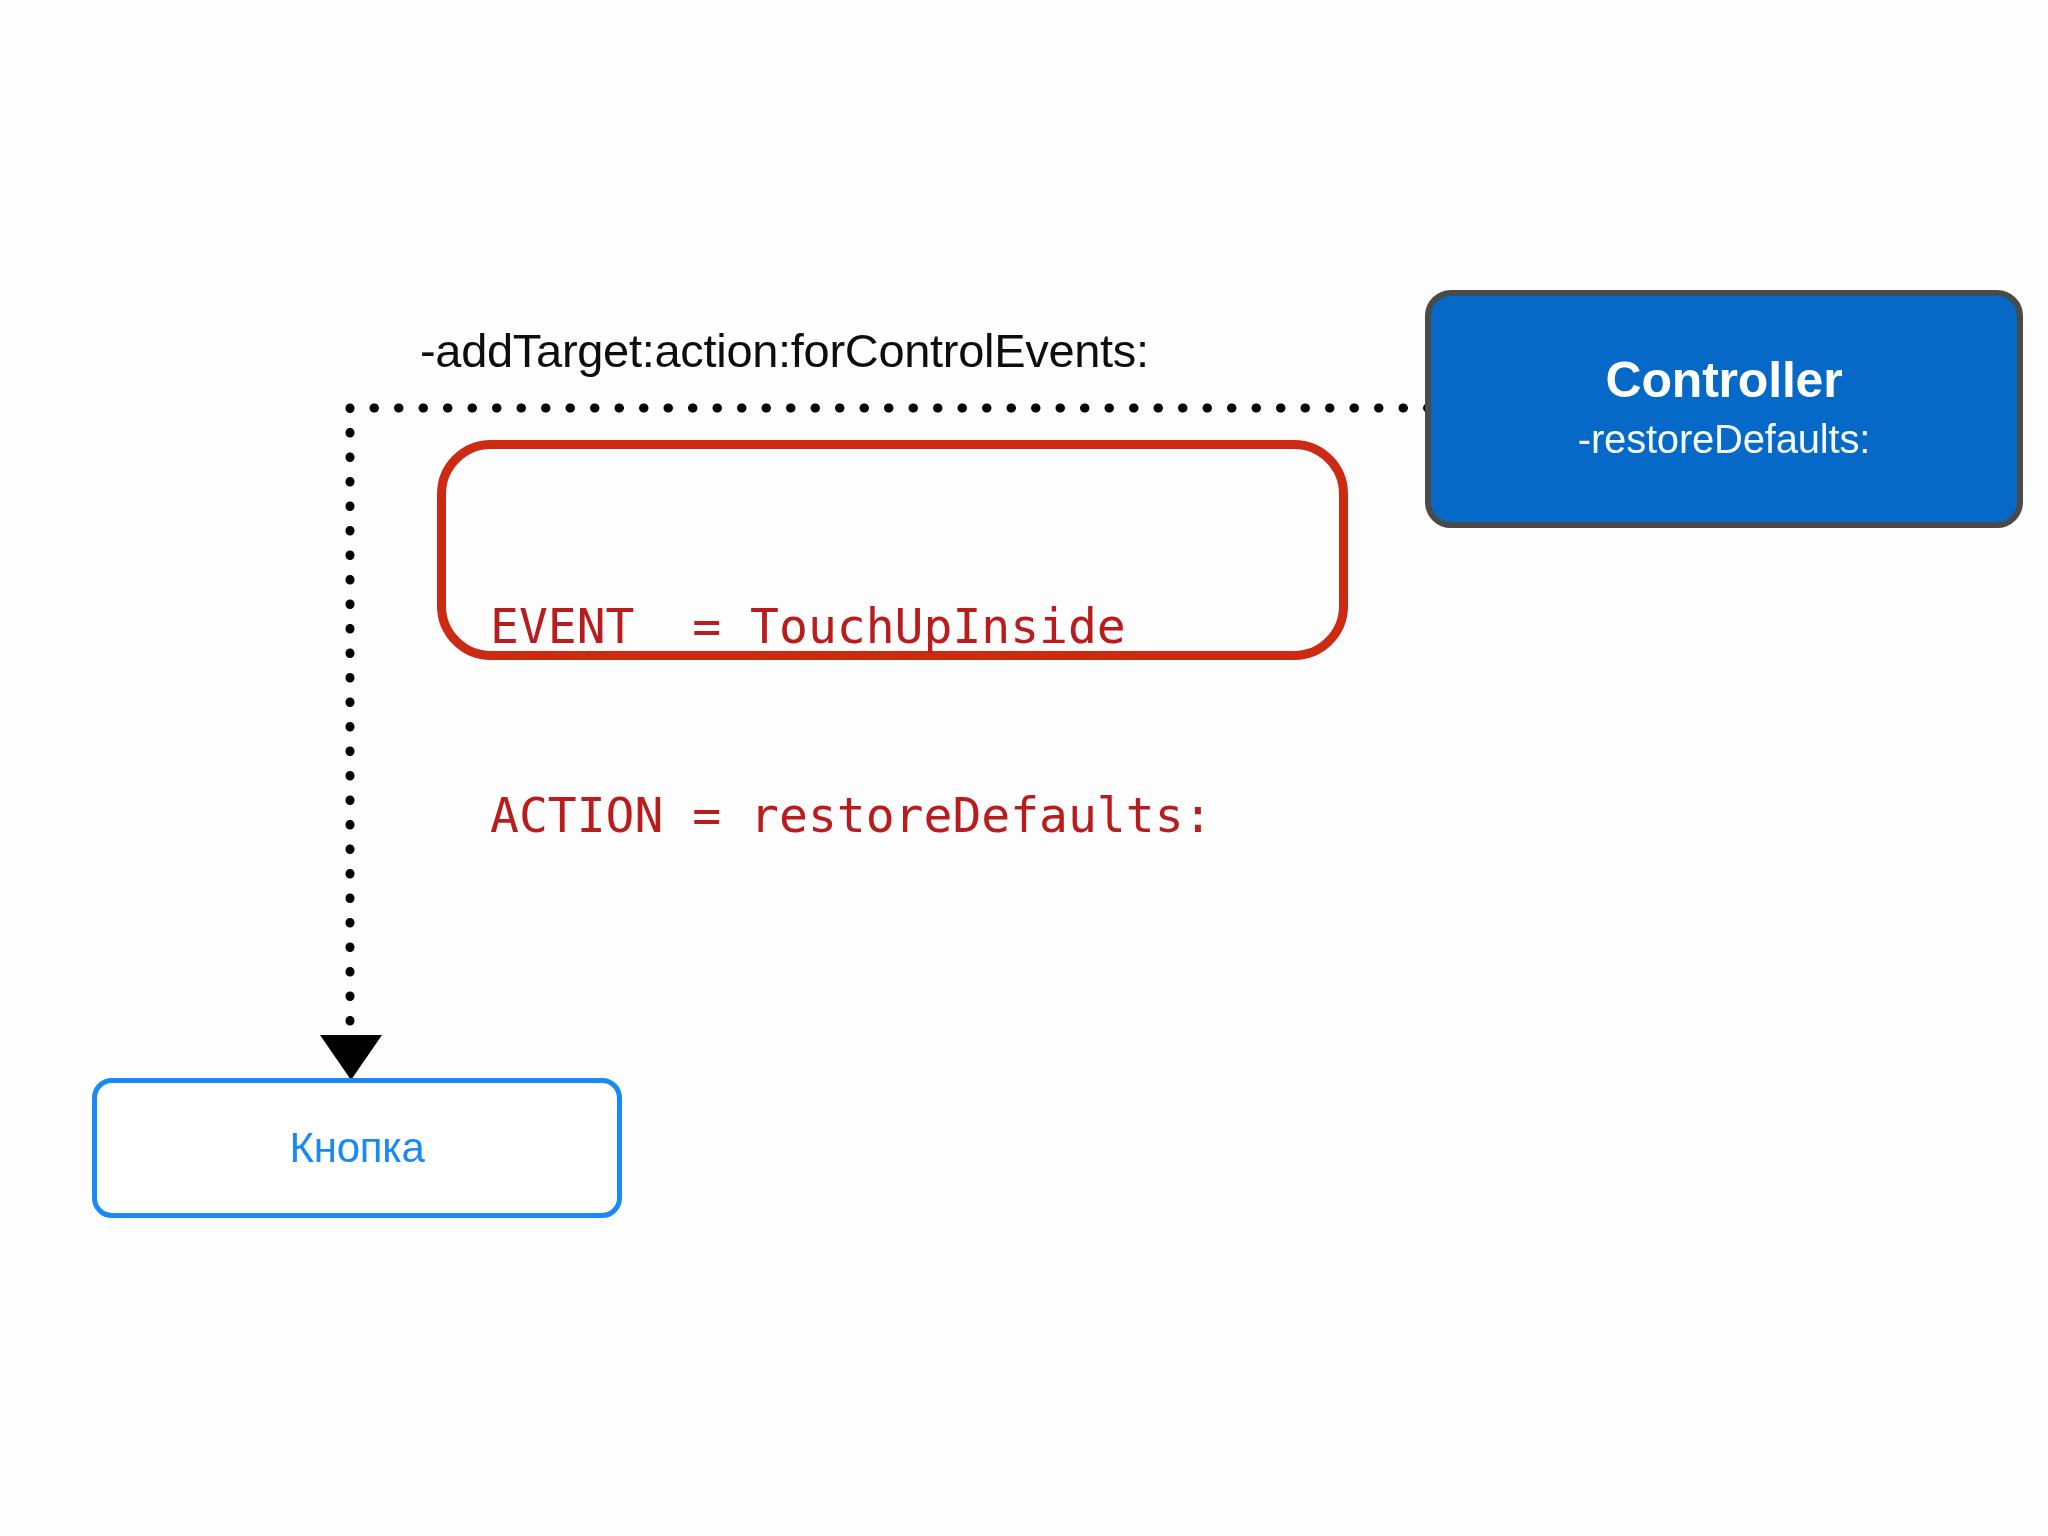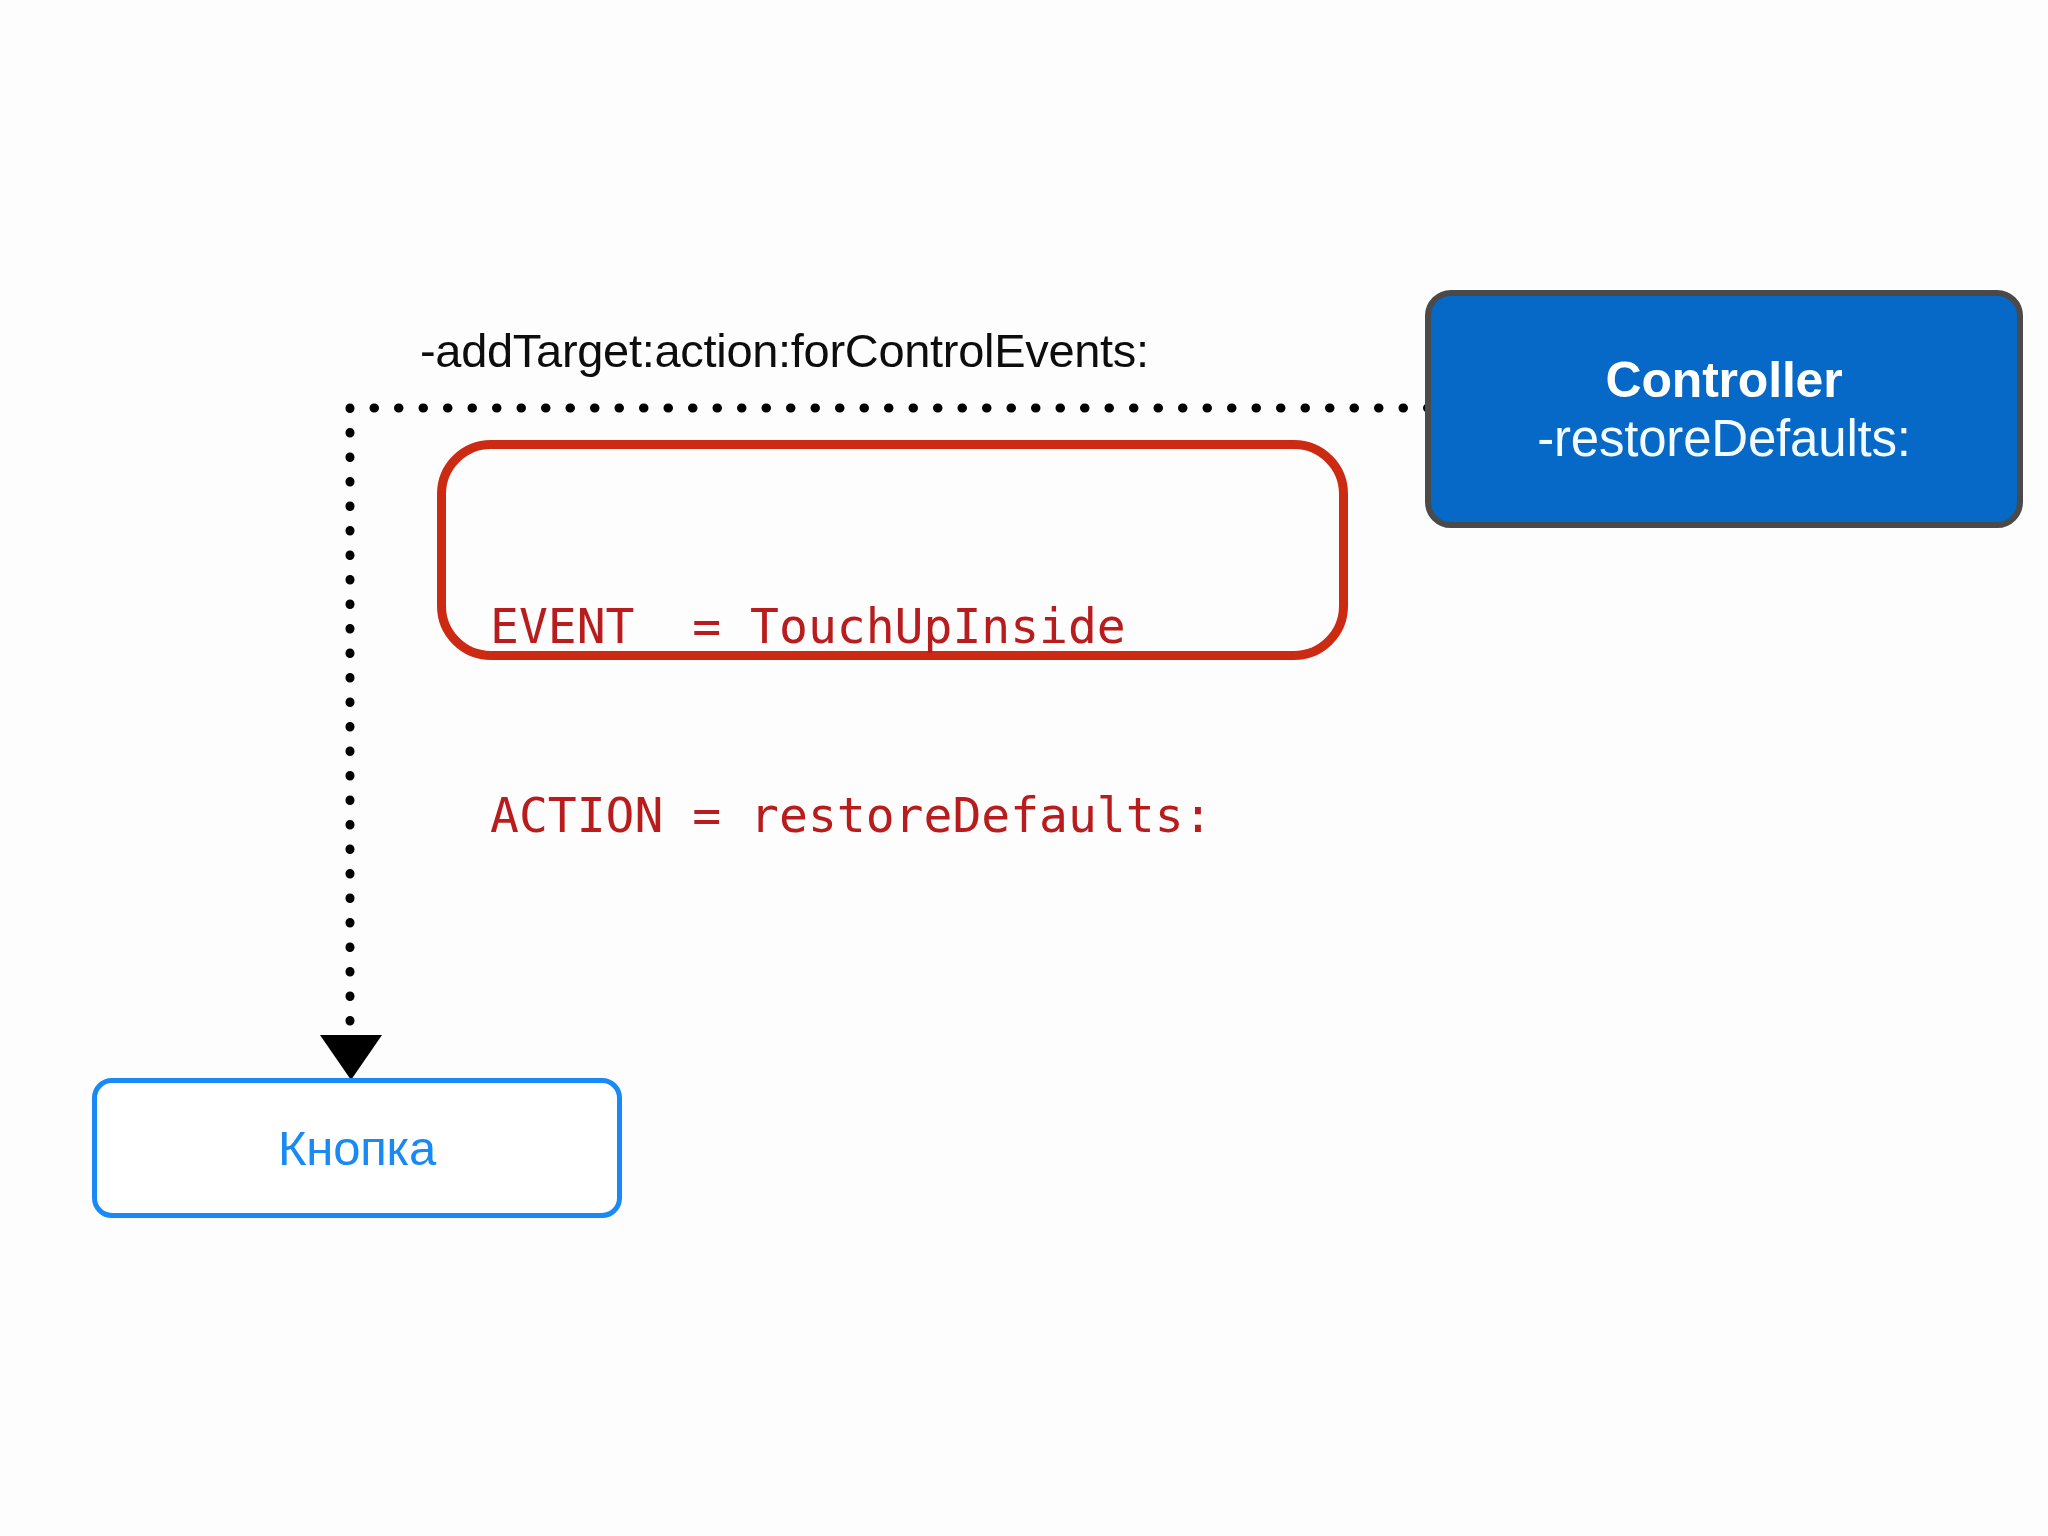--- a/index.html
+++ b/index.html
@@ -83,21 +83,21 @@
   #controller-title {
     font-family: "Liberation Sans", sans-serif;
     font-size: 50px;
     font-weight: bold;
     color: #ffffff;
     line-height: 60px;
     letter-spacing: -0.2px;
   }
   #controller-method {
     font-family: "Liberation Sans", sans-serif;
-    font-size: 51px;
+    font-size: 40px;
     font-weight: normal;
     color: #f2fbff;
     line-height: 58px;
     letter-spacing: -0.2px;
   }
 
   
   #button-node {
     position: absolute;
     left: 92px;
@@ -107,21 +107,21 @@
     box-sizing: border-box;
     background: #ffffff;
     border: 5px solid #1989f5;
     border-radius: 20px;
     display: flex;
     align-items: center;
     justify-content: center;
   }
   #button-label {
     font-family: "Liberation Sans", sans-serif;
-    font-size: 49px;
+    font-size: 42px;
     color: #1989f5;
     letter-spacing: -0.2px;
   }
 </style>
 </head>
 <body>
 
 <div id="canvas">
 
   <svg id="connector-svg" viewBox="0 0 2048 1536" xmlns="http://www.w3.org/2000/svg">

